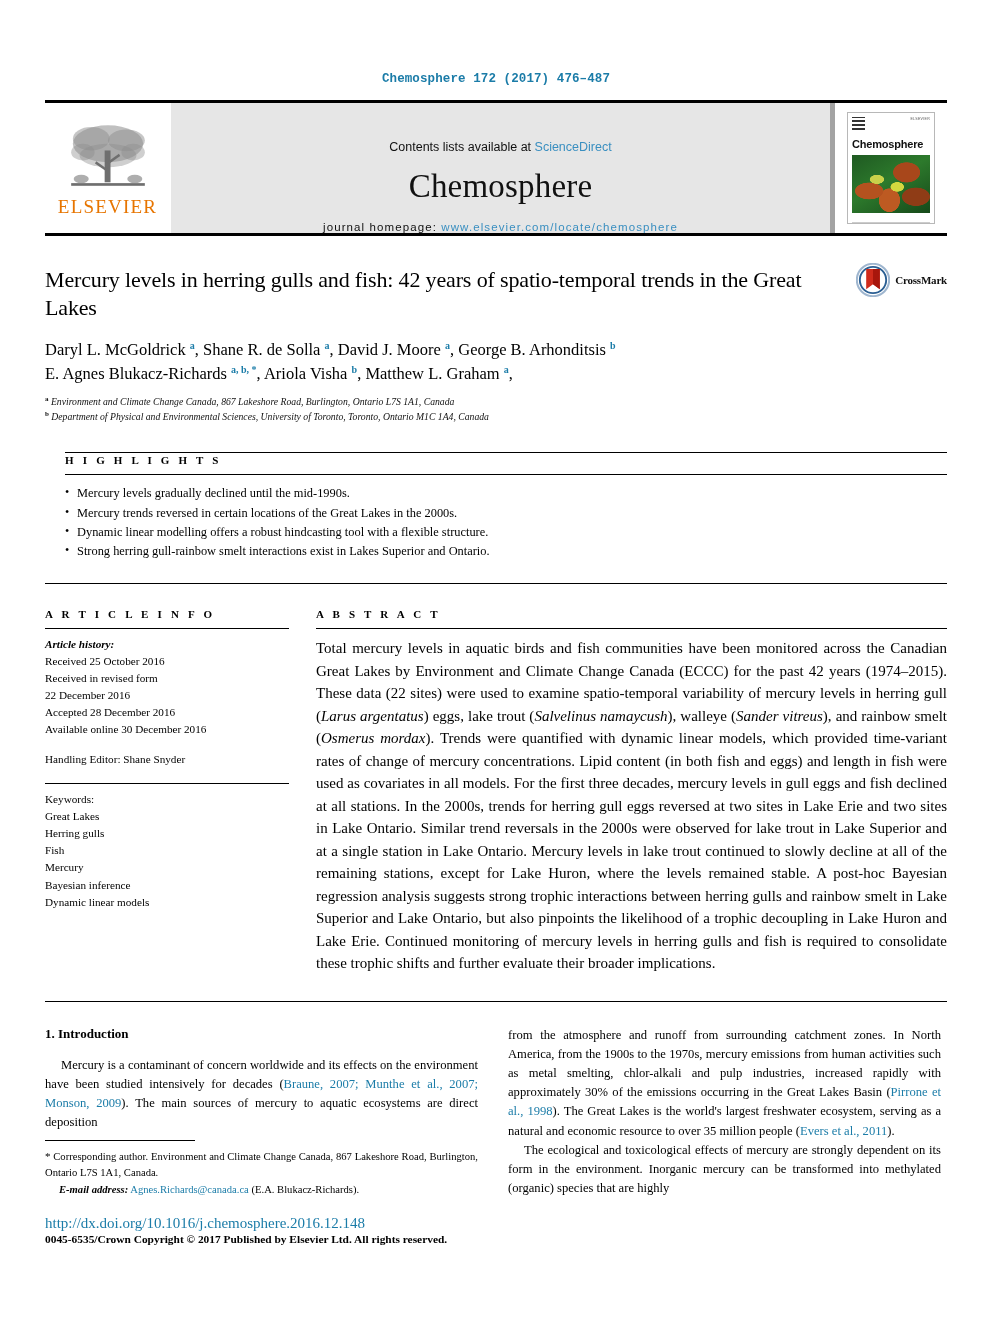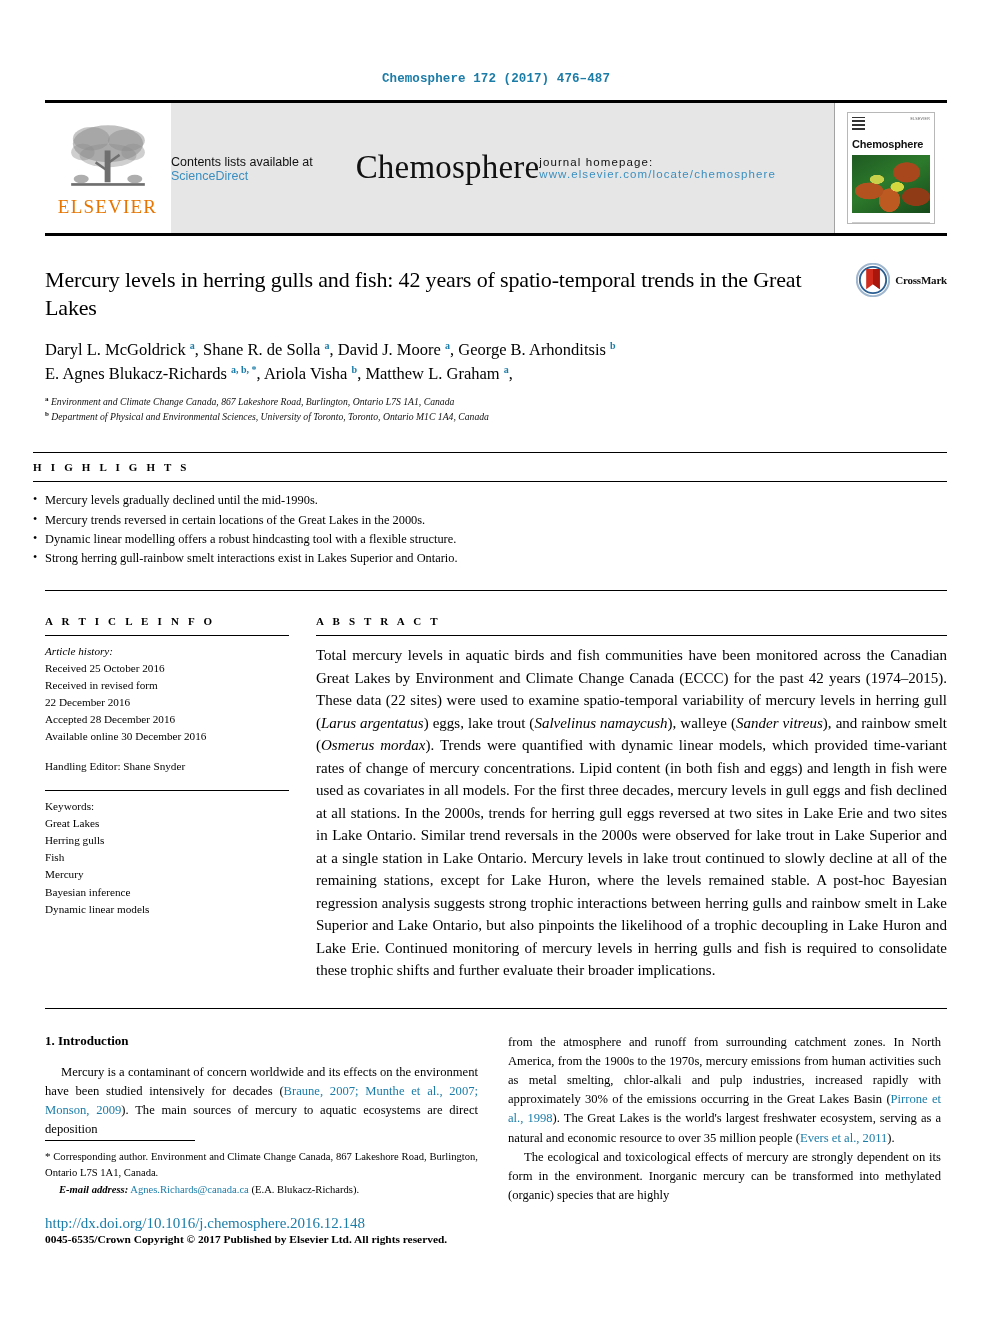--- a/index.html
+++ b/index.html
@@ -44,24 +44,24 @@
   .elsevier-word {
     color:#E77500;
     font-family:"Liberation Serif", serif;
     font-size:19px;
     letter-spacing:1.2px;
     margin-top:2px;
   }
   .mast-mid {
     flex:1 1 auto;
     background:#e6e6e6;
-    display:flex; flex-direction:row;
+    display:flex; flex-direction:column;
     align-items:center; justify-content:flex-end;
     border-left:1px solid #fff;
-    border-right:1px solid #a3a3a3;
+    border-right:5px solid #a3a3a3;
   }
   .contents-line {
     font-family:"Liberation Sans", sans-serif;
     font-size:12.5px;
     color:#111;
     margin-top:2px;
   }
   .contents-line .sd { color:#3a8fc0; }
   .journal-name {
     font-family:"Liberation Serif", serif;
@@ -165,23 +165,23 @@
   .sec-head {
     font-family:"Liberation Serif", serif;
     font-weight:bold;
     font-size:11px;
     letter-spacing:3.2px;
     color:#000;
   }
 
   
   .highlights {
-    margin:28px 45px 0 33px;
+    margin:28px 45px 0 65px;
     border-top:1.3px solid #000;
-    padding-top:8px;
+    padding-top:1px;
   }
   .hl-rule { border-top:1px solid #000; margin-top:8px; }
   .hl-list { margin:9px 0 0 0; padding:0; list-style:none; }
   .hl-list li {
     font-family:"Liberation Serif", serif;
     font-size:12.4px;
     line-height:1.55;
     position:relative;
     padding-left:12px;
   }
@@ -201,21 +201,21 @@
   }
   .col-info { width:244px; flex:0 0 244px; }
   .col-abs  { flex:1 1 auto; }
   .info-rule { border-top:1px solid #000; margin-top:8px; }
   .info-body {
     font-family:"Liberation Serif", serif;
     font-size:11.2px;
     line-height:1.52;
     margin-top:7px;
   }
-  .info-body .ital { font-style:italic; font-weight:normal; }
+  .info-body .ital { font-style:italic; font-weight:bold; }
   .info-gap { height:13px; }
   .kw-rule { border-top:1px solid #000; margin-top:15px; }
   .kw-body {
     font-family:"Liberation Serif", serif;
     font-size:11.2px;
     line-height:1.52;
     margin-top:7px;
   }
   .abs-rule { border-top:1px solid #000; margin-top:8px; }
   .abs-text {

